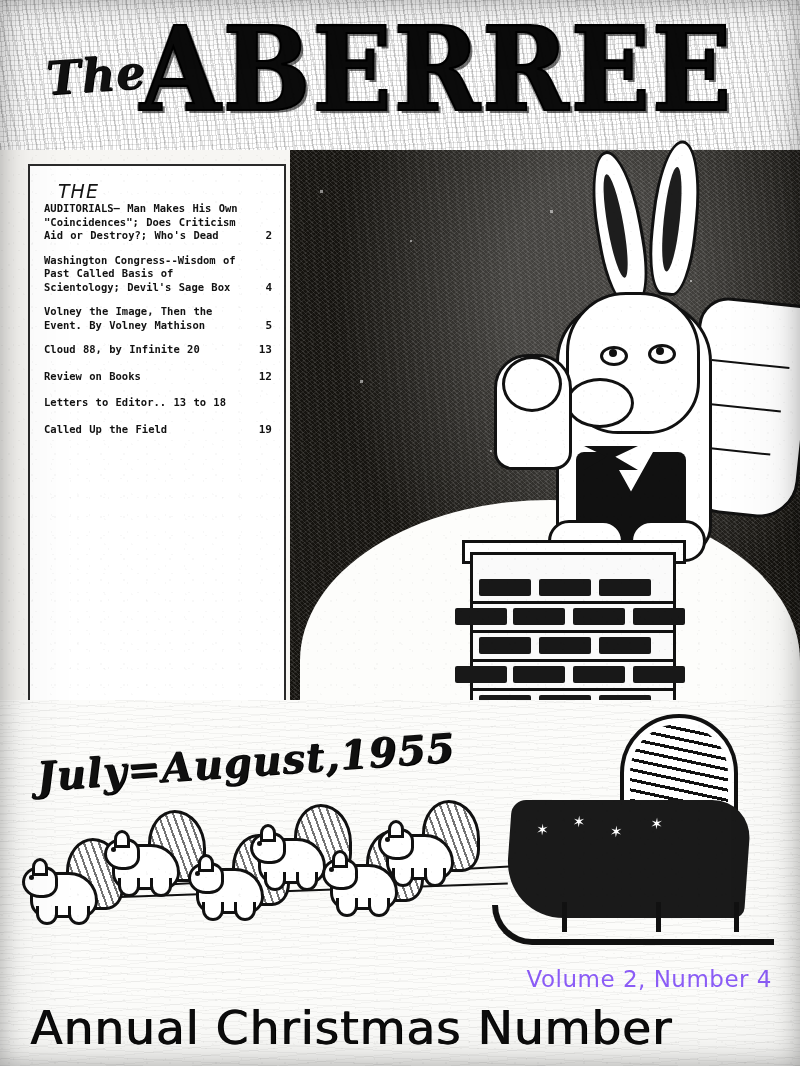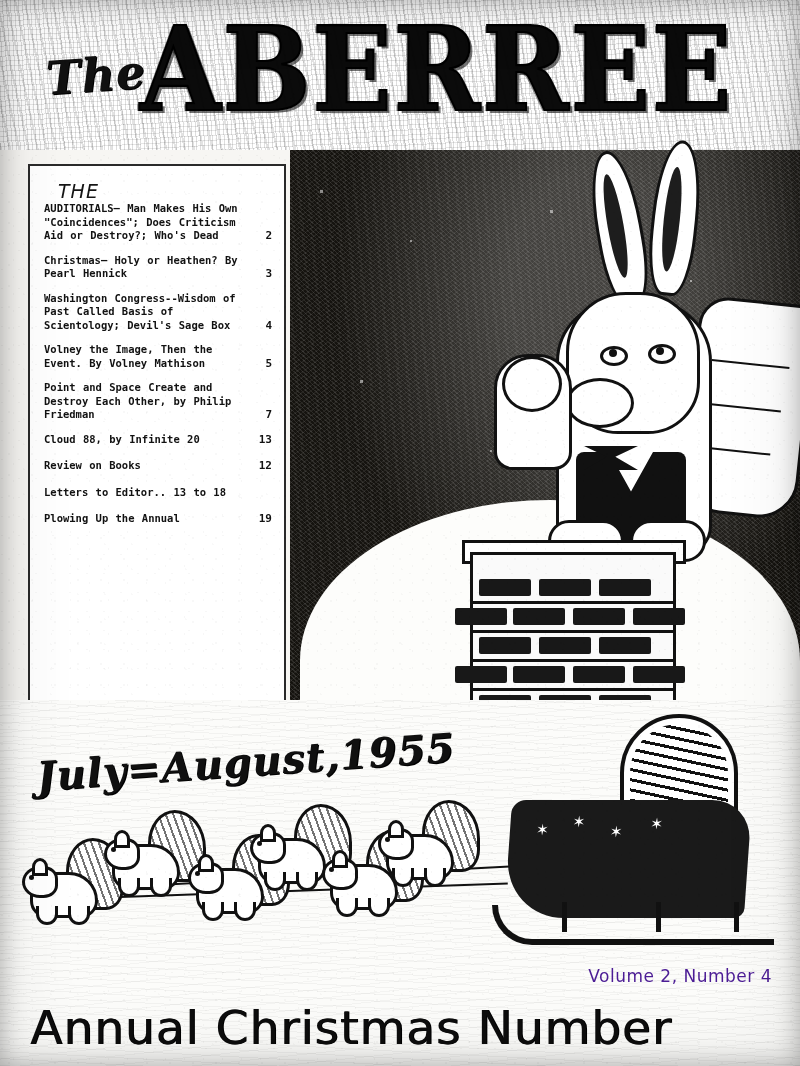--- a/index.html
+++ b/index.html
@@ -449,22 +449,22 @@
     height: 2px;
     background: #111;
     transform-origin: left center;
   }
 
   
   .volume-line {
     position: absolute;
     right: 28px; top: 966px;
     font-family: "DejaVu Sans", sans-serif;
-    font-size: 17px;
-    color: #4c1d95;
+    font-size: 23px;
+    color: #8b5cf6;
     letter-spacing: .5px;
   }
   .annual-line {
     position: absolute;
     left: 30px; top: 1000px;
     font-family: "DejaVu Sans", sans-serif;
     font-size: 47px;
     letter-spacing: 1px;
     color: #0d0d0d;
     white-space: nowrap;
@@ -566,49 +566,41 @@
   </div>
 
   <div class="contents">
     <div class="contents-the">THE</div>
     <ul class="toc">
       <li class="toc-item">
         <span class="toc-text">AUDITORIALS— Man Makes His Own "Coincidences"; Does Criticism Aid or Destroy?; Who's Dead</span>
         <span class="toc-page">2</span>
       </li>
       <li class="toc-item">
-        <span class="toc-text">Christmas— Holy or Heathen? By Pearl Hennick</span>
-        <span class="toc-page">3</span>
-      </li>
-      <li class="toc-item">
         <span class="toc-text">Washington Congress--Wisdom of Past Called Basis of Scientology; Devil's Sage Box</span>
         <span class="toc-page">4</span>
       </li>
       <li class="toc-item">
         <span class="toc-text">Volney the Image, Then the Event. By Volney Mathison</span>
         <span class="toc-page">5</span>
-      </li>
-      <li class="toc-item">
-        <span class="toc-text">Point and Space Create and Destroy Each Other, by Philip Friedman</span>
-        <span class="toc-page">7</span>
       </li>
       <li class="toc-item single">
         <span class="toc-text">Cloud 88, by Infinite 20</span>
         <span class="toc-page">13</span>
       </li>
       <li class="toc-item single">
         <span class="toc-text">Review on Books</span>
         <span class="toc-page">12</span>
       </li>
       <li class="toc-item single">
         <span class="toc-text">Letters to Editor.. 13 to 18</span>
         <span class="toc-page"></span>
       </li>
       <li class="toc-item single">
-        <span class="toc-text">Plowing Up the Annual</span>
+        <span class="toc-text">Called Up the Field</span>
         <span class="toc-page">19</span>
       </li>
     </ul>
   </div>
 
   <div class="snow-field">
     <div class="snow-texture"></div>
   </div>
 
   <div class="date-script">July=August,1955</div>

